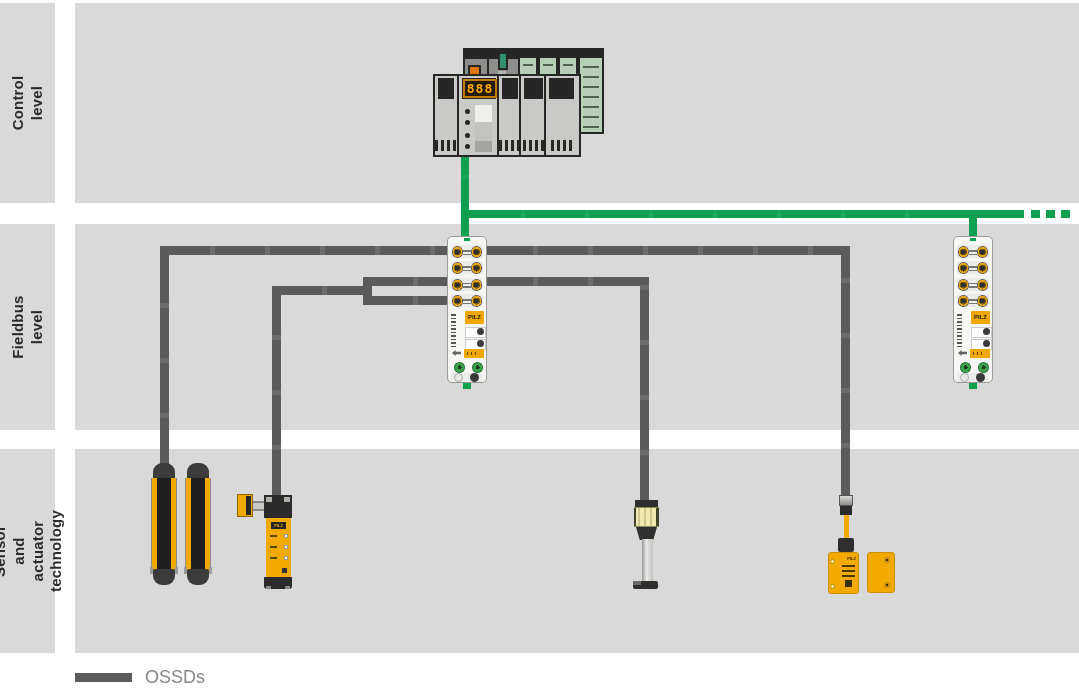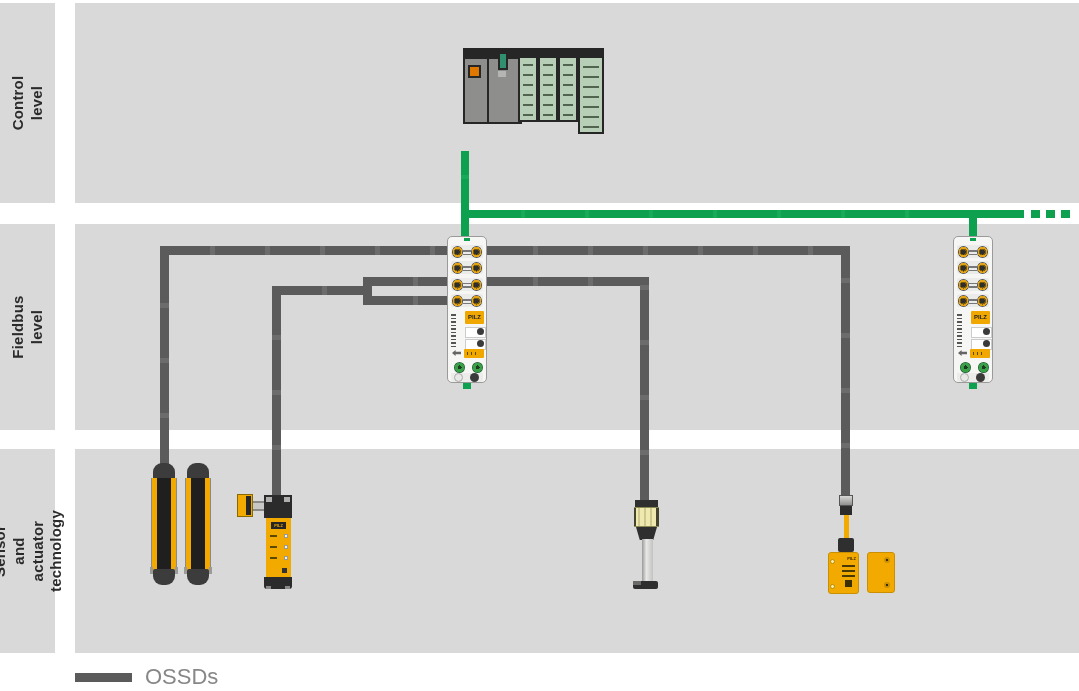--- a/index.html
+++ b/index.html
@@ -152,21 +152,21 @@
   .mg-code{position:absolute;right:6px;top:27px;width:7px;height:7px;background:#3a3000;}
   .mg-dot{position:absolute;left:1px;width:5px;height:5px;border-radius:50%;
           background:#fbe9b0;border:1px solid #b98f00;box-sizing:border-box;}
   .mg-actuator{left:867px;top:552px;width:28px;height:41px;background:#f2a900;
                border:1px solid #c98f00;border-radius:3px;box-sizing:border-box;}
   .mg-screw{position:absolute;right:4px;width:6px;height:6px;border-radius:50%;
     background:radial-gradient(circle,#3a2a00 0 1.5px,#c98f00 1.5px 3px);}
 
   
   .legend-swatch{position:absolute;left:75px;top:673px;width:57px;height:9px;background:#5b5b5b;}
-  .legend-label{position:absolute;left:145px;top:665px;font-size:22px;color:#878787;line-height:24px;}
+  .legend-label{position:absolute;left:145px;top:665px;font-size:18px;color:#878787;line-height:24px;}
 </style>
 </head>
 <body>
 
 <div class="canvas">
 
   <div class="band side-band b1">
     <span class="vlabel">Control level</span>
   </div>
   <div class="band side-band b2">
@@ -210,20 +210,42 @@
         <div class="slots"></div>
       </div>
     <div class="back-col bc2">
         <div class="slots"></div>
       </div>
     <div class="back-col bc3">
         <div class="slots"></div>
       </div>
     <div class="back-col bc4">
         <div class="slots"></div>
+      </div>
+  </div>
+  <div class="device front-rack">
+    <div class="fr-mod m1">
+        <div class="vents"></div>
+      </div>
+    <div class="fr-mod m2 bl">
+      <div class="plc-display">888</div>
+      <div class="plc-btn" style="top:33px"></div>
+      <div class="plc-btn" style="top:44px"></div>
+      <div class="plc-btn" style="top:57px"></div>
+      <div class="plc-btn" style="top:68px"></div>
+      <div class="plc-slider"></div>
+    </div>
+    <div class="fr-mod m3 bl">
+        <div class="vents"></div>
+      </div>
+    <div class="fr-mod m4 bl">
+        <div class="vents"></div>
+      </div>
+    <div class="fr-mod m5 bl">
+        <div class="vents"></div>
       </div>
   </div>
 
   <div class="device fieldbus-module" style="left:447px;">
     <div class="fm-stub"></div>
     <div class="fm-body">
       <div class="fm-notch"></div>
       <div class="fm-row" style="top:8px">
           <span class="port"></span>
           <span class="fm-mid"></span>

